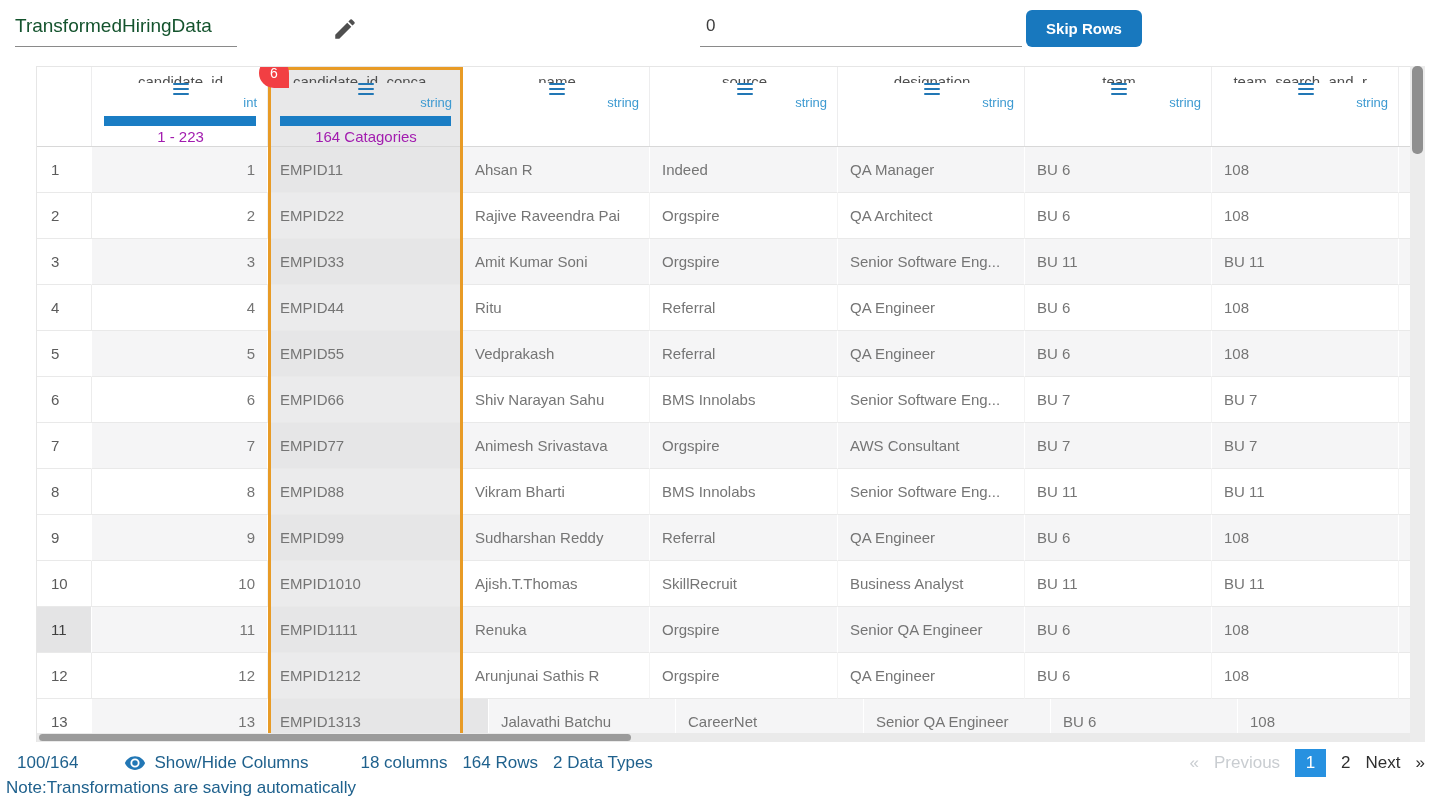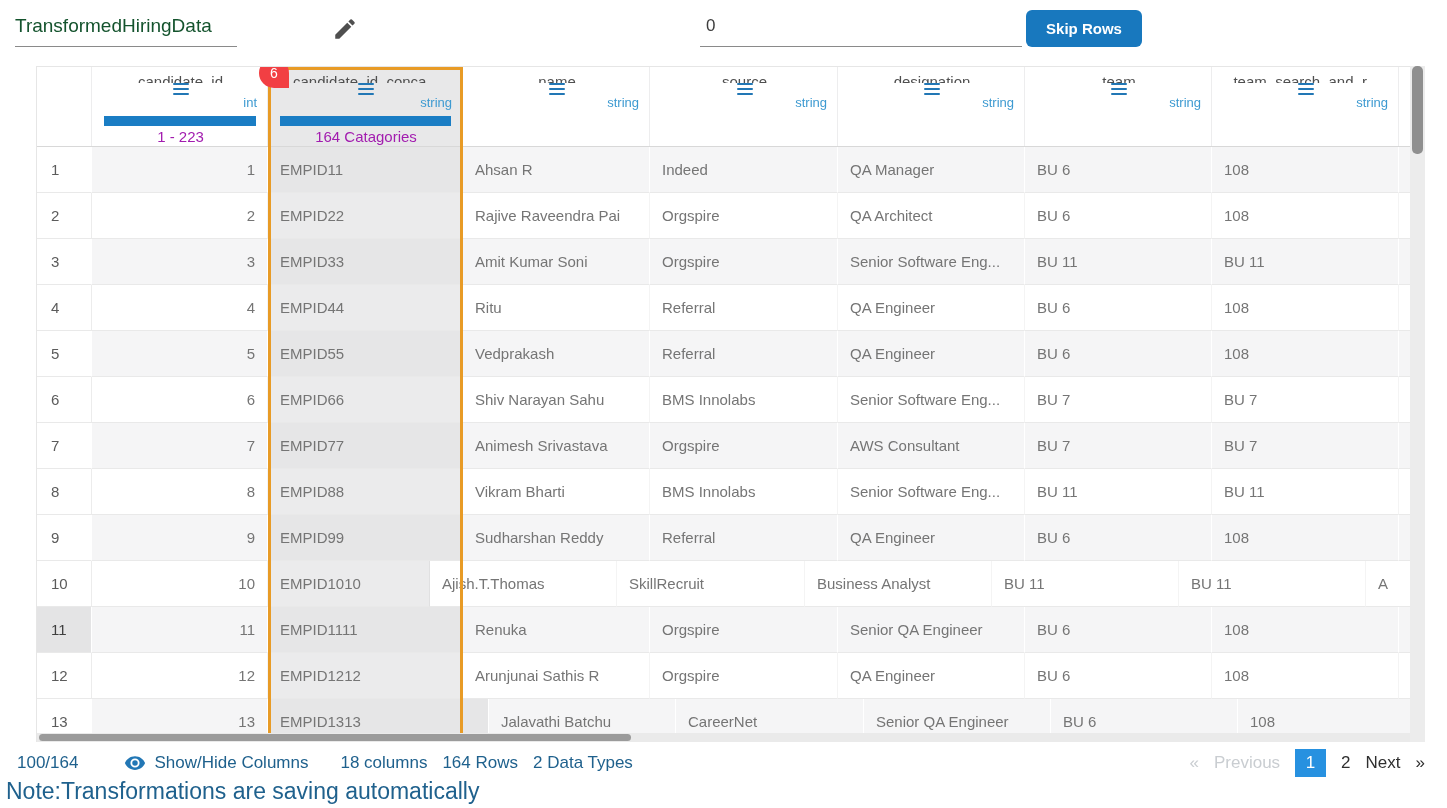--- a/index.html
+++ b/index.html
@@ -62,28 +62,28 @@
   .vscroll { position:absolute; left:1410px; top:66px; width:15px; height:676px; background:#ececec; }
   .vthumb { position:absolute; left:2px; top:0; width:11px; height:88px;
     background:#8f8f8f; border-radius:5px; }
 
   
   .footer { position:absolute; left:0; top:747px; width:1447px; height:32px;
     display:flex; align-items:center; font-size:17px; color:var(--footer-blue); }
   .footer .count { margin-left:17px; }
   .showhide { display:flex; align-items:center; gap:8px; margin-left:46px; cursor:pointer; }
   .showhide svg { width:22px; height:22px; fill:var(--menu-blue); }
-  .stats { display:flex; gap:15px; margin-left:32px; }
+  .stats { display:flex; gap:15px; margin-left:52px; }
   .pager { margin-left:auto; margin-right:22px; display:flex; align-items:center; gap:15px;
     font-size:17px; color:#2f2f2f; }
   .pager .dim { color:#c9cdd1; }
   .pager .page-active { width:31px; height:28px; background:var(--active-page-blue);
     color:#fff; display:flex; align-items:center; justify-content:center; }
   .pager .clickable { cursor:pointer; }
-  .note { position:absolute; left:6px; top:778px; font-size:23px; color:var(--footer-blue); }
+  .note { position:absolute; left:6px; top:778px; font-size:17px; color:var(--footer-blue); }
 </style>
 </head>
 <body>
 
 <div class="app">
 
   <div class="title-field">
     <span>TransformedHiringData</span>
   </div>
   <div class="edit-icon">
@@ -278,21 +278,21 @@
           <div class="cell" style="width: 187px;">Sudharshan Reddy</div>
           <div class="cell" style="width: 188px;">Referral</div>
           <div class="cell" style="width: 187px;">QA Engineer</div>
           <div class="cell" style="width: 187px;">BU 6</div>
           <div class="cell" style="width: 187px;">108</div>
           <div class="cell" style="width: 180px;">S</div>
         </div>
         <div class="trow">
           <div class="cell rnum" style="width: 55px;">10</div>
           <div class="cell cand" style="width: 176px;">10</div>
-          <div class="cell selcol" style="width: 162px;">EMPID1010</div>
+          <div class="cell selcol" style="width: 195px;">EMPID1010</div>
           <div class="cell" style="width: 187px;">Ajish.T.Thomas</div>
           <div class="cell" style="width: 188px;">SkillRecruit</div>
           <div class="cell" style="width: 187px;">Business Analyst</div>
           <div class="cell" style="width: 187px;">BU 11</div>
           <div class="cell" style="width: 187px;">BU 11</div>
           <div class="cell" style="width: 180px;">A</div>
         </div>
         <div class="trow odd">
           <div class="cell rnum hl" style="width: 55px;">11</div>
           <div class="cell cand" style="width: 176px;">11</div>

